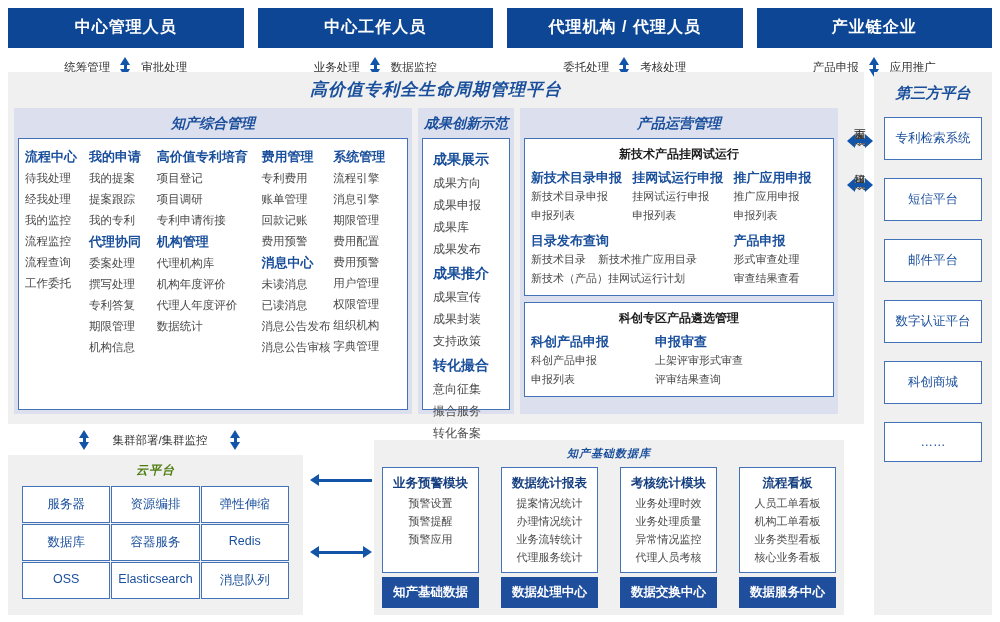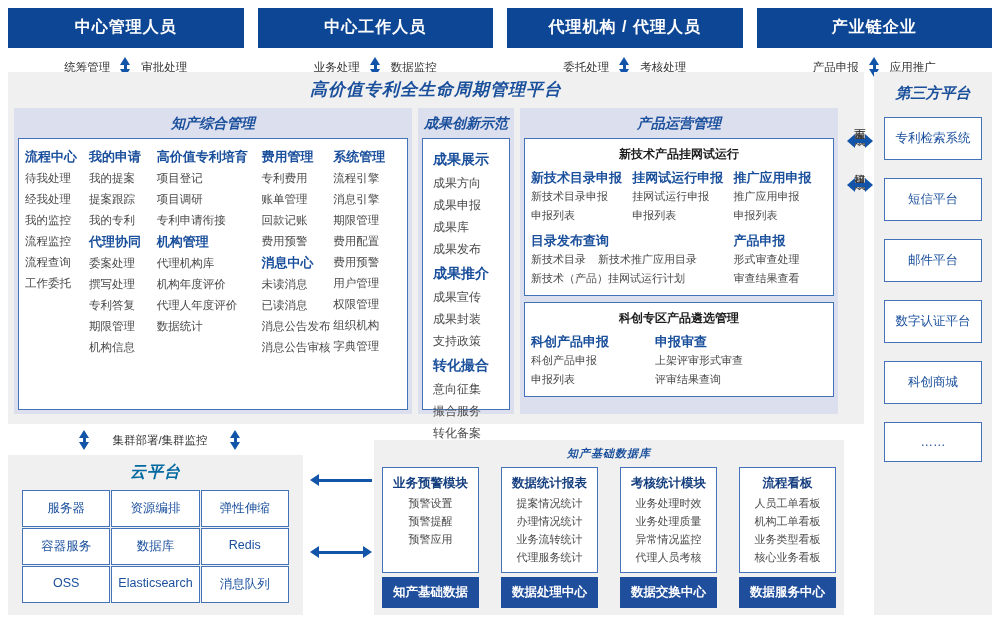--- a/index.html
+++ b/index.html
@@ -134,21 +134,21 @@
     display: flex; align-items: center; justify-content: center; gap: 22px;
     font-size: 11.5px; color: #333;
   }
 
   
   .cloud {
     position: absolute; left: 8px; top: 455px; width: 295px; height: 160px;
     background: #f0f0f0; padding: 4px 14px 10px 14px;
   }
   .cloud-title {
-    text-align: center; color: #0369a1; font-size: 16px; font-weight: bold;
+    text-align: center; color: #4d7c0f; font-size: 12px; font-weight: bold;
     font-style: italic; padding: 3px 0 7px 0; letter-spacing: 1px;
   }
   .cloud-grid { display: grid; grid-template-columns: 1fr 1fr 1fr; gap: 1px; }
   .cloud-cell {
     border: 1.2px solid #4472b8; background: #fff; color: #1a4f9c;
     font-size: 12.5px; text-align: center; padding: 9px 0;
   }
 
   
   .db {
@@ -416,22 +416,22 @@
       <i></i>
     </span>
 </div>
 
 <div class="cloud">
   <div class="cloud-title">云平台</div>
   <div class="cloud-grid">
     <div class="cloud-cell">服务器</div>
     <div class="cloud-cell">资源编排</div>
     <div class="cloud-cell">弹性伸缩</div>
+    <div class="cloud-cell">数据库</div>
     <div class="cloud-cell">容器服务</div>
-    <div class="cloud-cell">数据库</div>
     <div class="cloud-cell">Redis</div>
     <div class="cloud-cell">OSS</div>
     <div class="cloud-cell">Elasticsearch</div>
     <div class="cloud-cell">消息队列</div>
   </div>
 </div>
 
 <div class="mid-arrows">
   <div class="arrow-left">
       <i></i>

